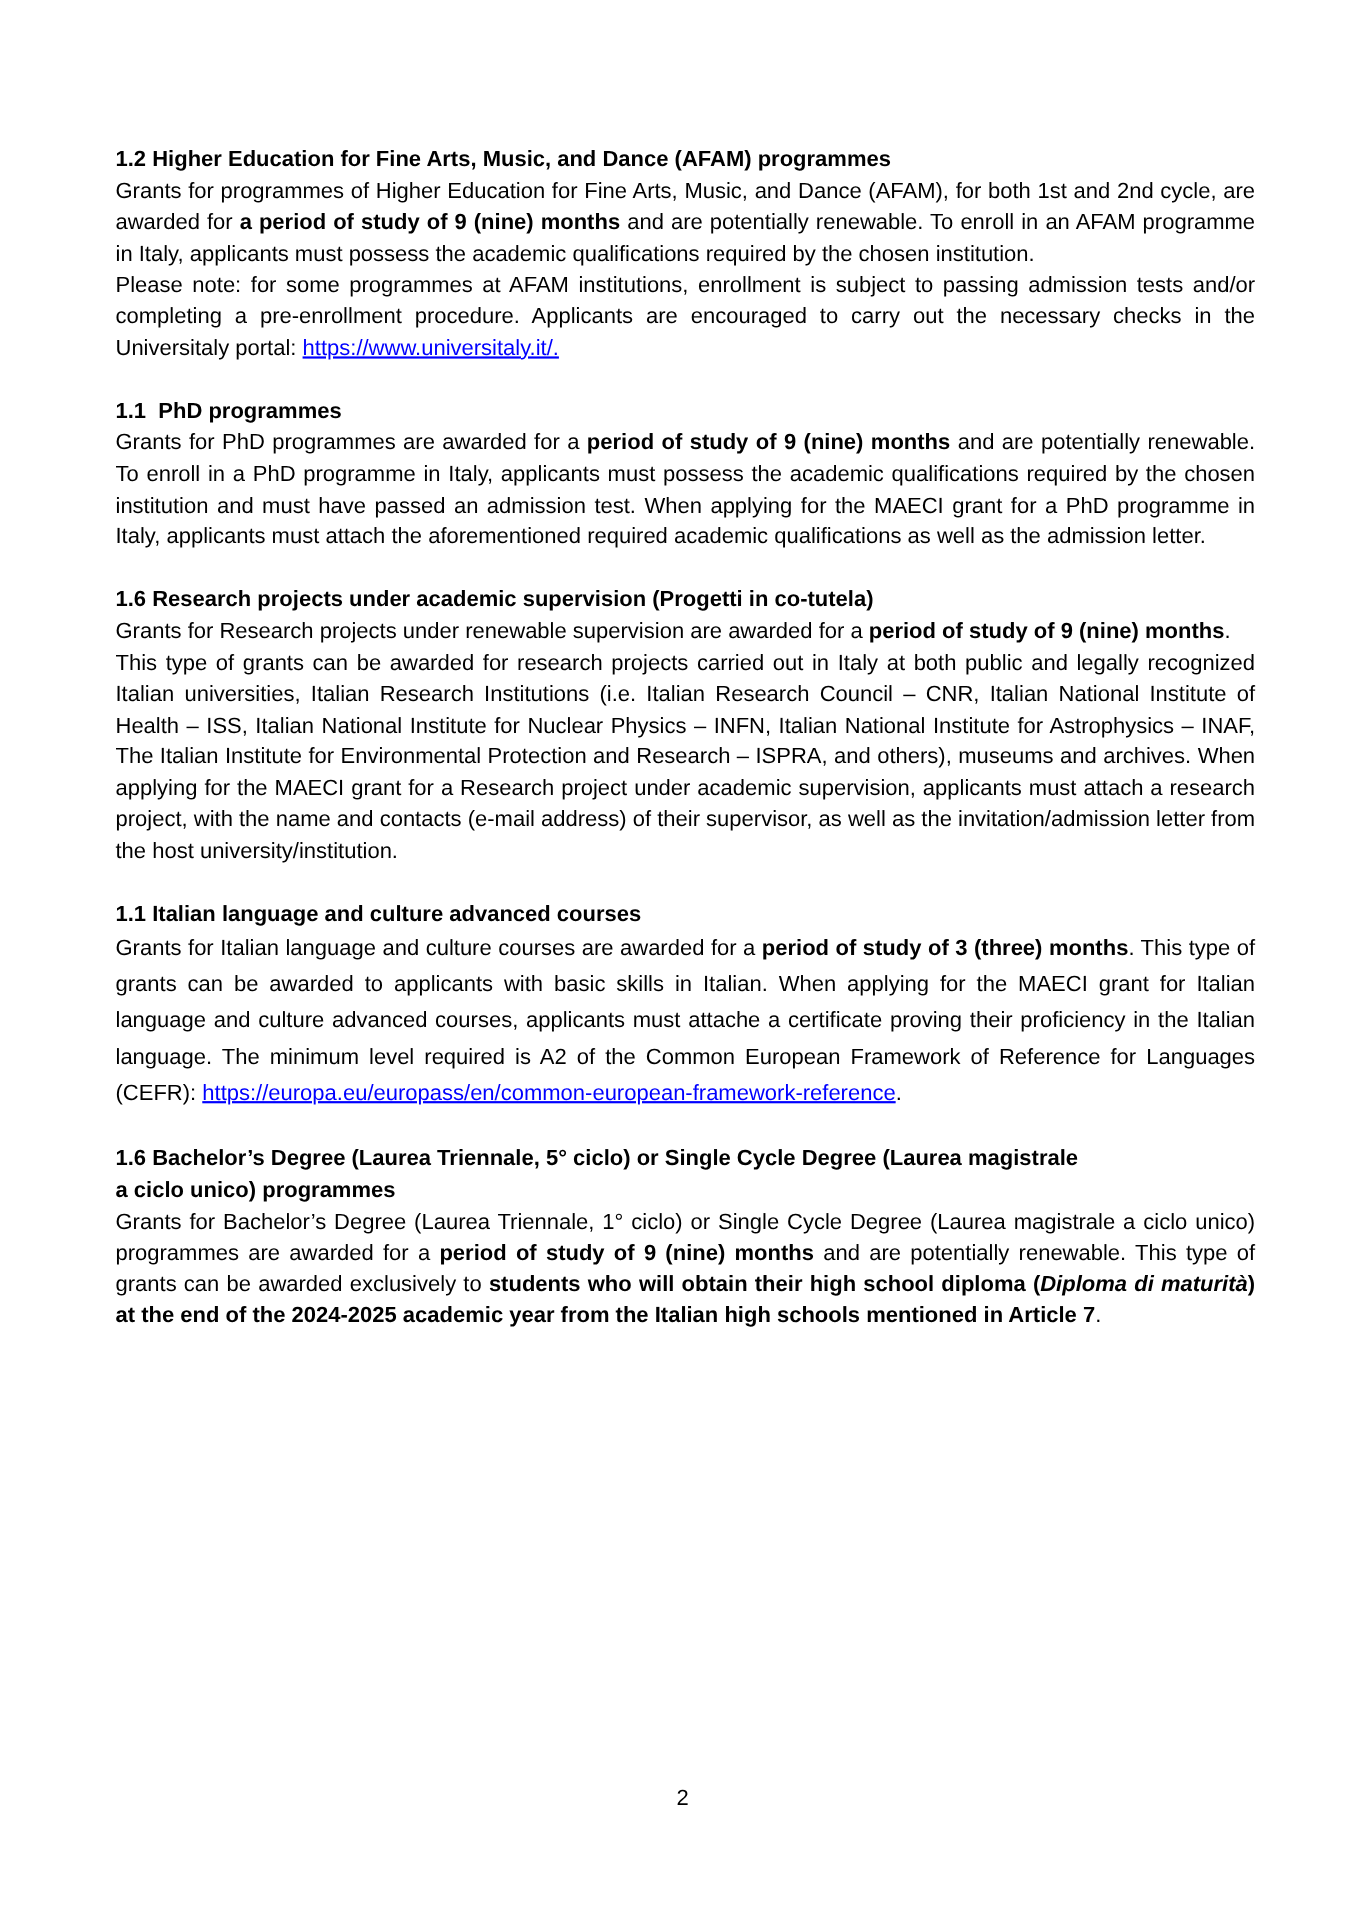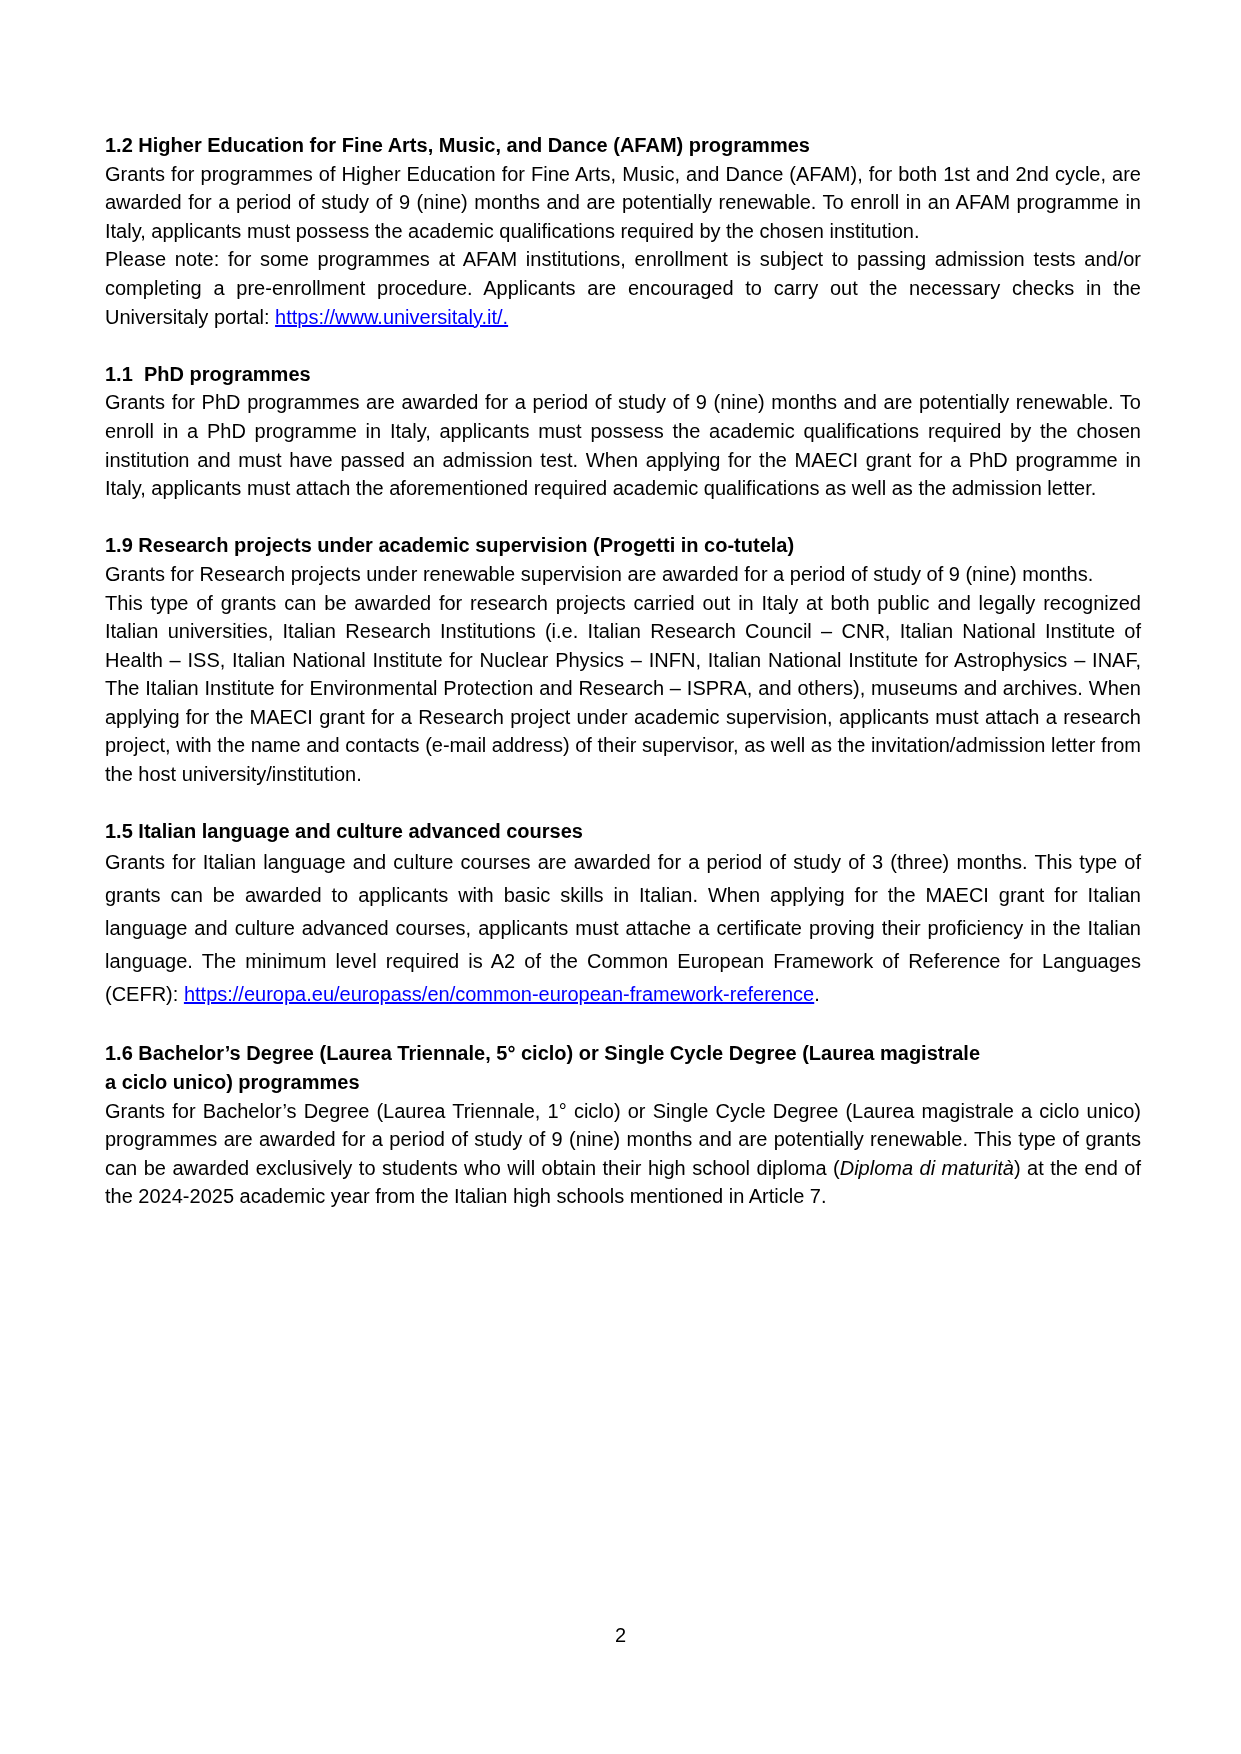--- a/index.html
+++ b/index.html
@@ -29,21 +29,21 @@
   section:first-child { margin-top: 0; }
   .heading {
     font-size: 20px;
     font-weight: bold;
     margin: 0;
     text-align: left;
     white-space: pre-wrap;
   }
   .para { margin: 0; }
   .para.wide { line-height: 33px; }
-  .bold { font-weight: normal; }
+  .bold { font-weight: bold; }
   .italic { font-style: italic; }
   .underline { }
   .link {
     color: var(--link-color, #0000ff);
     cursor: pointer;
     word-break: keep-all;
   }
   .page-number {
     position: absolute;
     left: 0;
@@ -62,26 +62,26 @@
       <section>
         <h2 class="heading">1.2 Higher Education for Fine Arts, Music, and Dance (AFAM) programmes</h2>
         <p class="para"><span>Grants for programmes of Higher Education for Fine Arts, Music, and Dance (AFAM), for both 1st and 2nd cycle, are awarded for </span><span class="bold">a period of study of 9 (nine) months</span><span> and are potentially renewable. To enroll in an AFAM programme in Italy, applicants must possess the academic qualifications required by the chosen institution.</span></p>
         <p class="para"><span class="underline">Please note:</span><span> for some programmes at AFAM institutions, enrollment is subject to passing admission tests and/or completing a pre-enrollment procedure. Applicants are encouraged to carry out the necessary checks in the Universitaly portal: </span><a class="link" href="#">https://www.universitaly.it/.</a></p>
       </section>
       <section>
         <h2 class="heading">1.1  PhD programmes</h2>
         <p class="para"><span>Grants for PhD programmes are awarded for a </span><span class="bold">period of study of 9 (nine) months</span><span> and are potentially renewable. To enroll in a PhD programme in Italy, applicants must possess the academic qualifications required by the chosen institution and must have passed an admission test. When applying for the MAECI grant for a PhD programme in Italy, applicants must attach the aforementioned required academic qualifications as well as the admission letter.</span></p>
       </section>
       <section>
-        <h2 class="heading">1.9 Research projects under academic supervision (Progetti in co-tutela)</h2>
+        <h2 class="heading">1.6 Research projects under academic supervision (Progetti in co-tutela)</h2>
         <p class="para"><span>Grants for Research projects under renewable supervision are awarded for a </span><span class="bold">period of study of 9 (nine) months</span><span>.</span></p>
         <p class="para"><span>This type of grants can be awarded for research projects carried out in Italy at both public and legally recognized Italian universities, Italian Research Institutions (i.e. Italian Research Council – CNR, Italian National Institute of Health – ISS, Italian National Institute for Nuclear Physics – INFN, Italian National Institute for Astrophysics – INAF, The Italian Institute for Environmental Protection and Research – ISPRA, and others), museums and archives. When applying for the MAECI grant for a Research project under academic supervision, applicants must attach a research project, with the name and contacts (e-mail address) of their supervisor, as well as the invitation/admission letter from the host university/institution.</span></p>
       </section>
       <section>
-        <h2 class="heading">1.5 Italian language and culture advanced courses</h2>
+        <h2 class="heading">1.1 Italian language and culture advanced courses</h2>
         <p class="para wide"><span>Grants for Italian language and culture courses are awarded for a </span><span class="bold">period of study of 3 (three) months</span><span>. This type of grants can be awarded to applicants with basic skills in Italian. When applying for the MAECI grant for Italian language and culture advanced courses, applicants must attache a certificate proving their proficiency in the Italian language. The minimum level required is A2 of the Common European Framework of Reference for Languages (CEFR): </span><a class="link" href="#">https://europa.eu/europass/en/common-european-framework-reference</a><span>.</span></p>
       </section>
       <section>
         <h2 class="heading">1.6 Bachelor’s Degree (Laurea Triennale, 5° ciclo) or Single Cycle Degree (Laurea magistrale
 a ciclo unico) programmes</h2>
         <p class="para"><span>Grants for Bachelor’s Degree (Laurea Triennale, 1° ciclo) or Single Cycle Degree (Laurea magistrale a ciclo unico) programmes are awarded for a </span><span class="bold">period of study of 9 (nine) months</span><span> and are potentially renewable. This type of grants can be awarded exclusively to </span><span class="bold">students who will obtain their high school diploma (</span><span class="bold italic">Diploma di maturità</span><span class="bold">) at the end of the 2024-2025 academic year from the Italian high schools mentioned in Article 7</span><span>.</span></p>
       </section>
     </main>
   <footer class="page-number">2</footer>
 </div>

